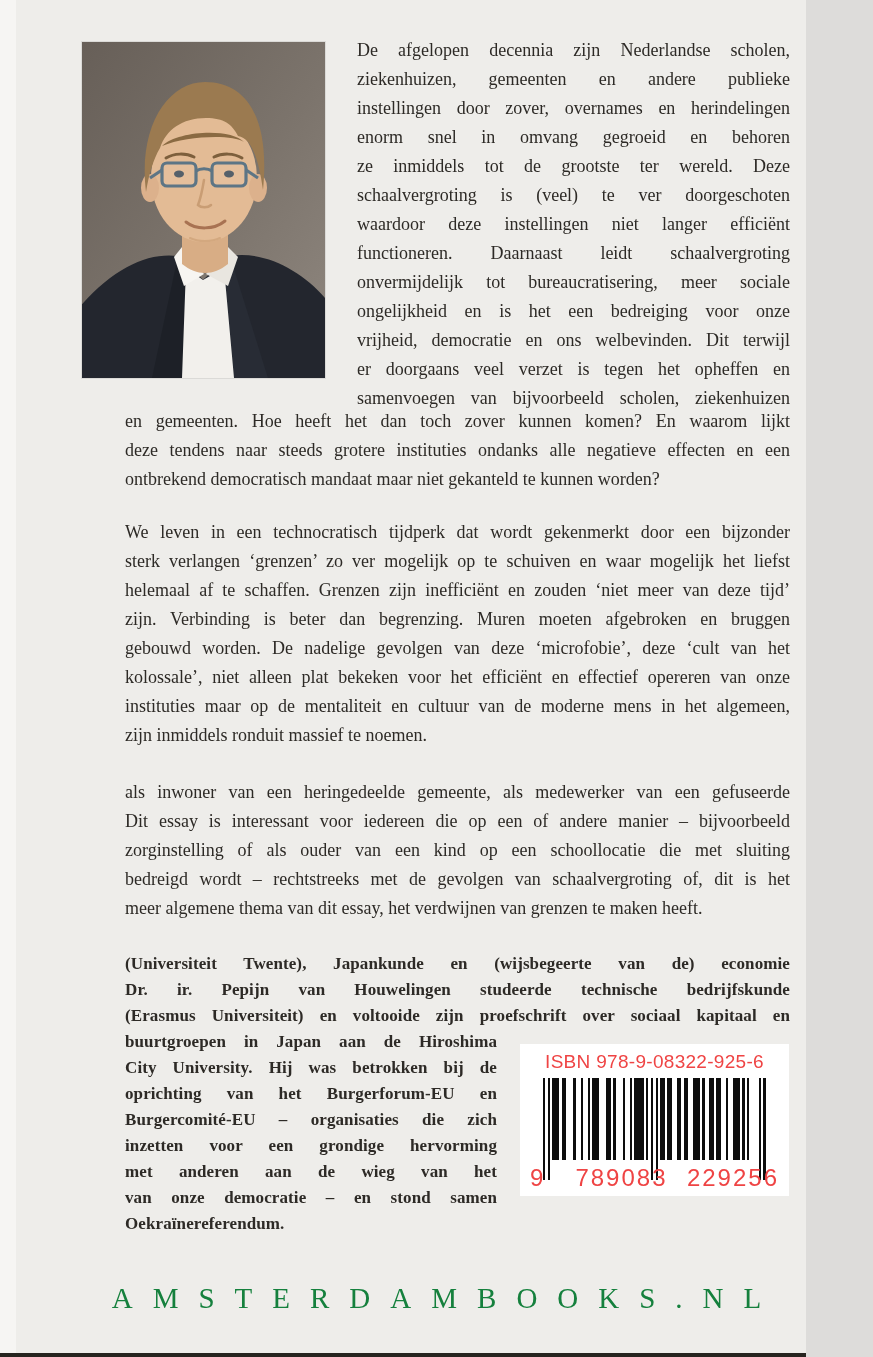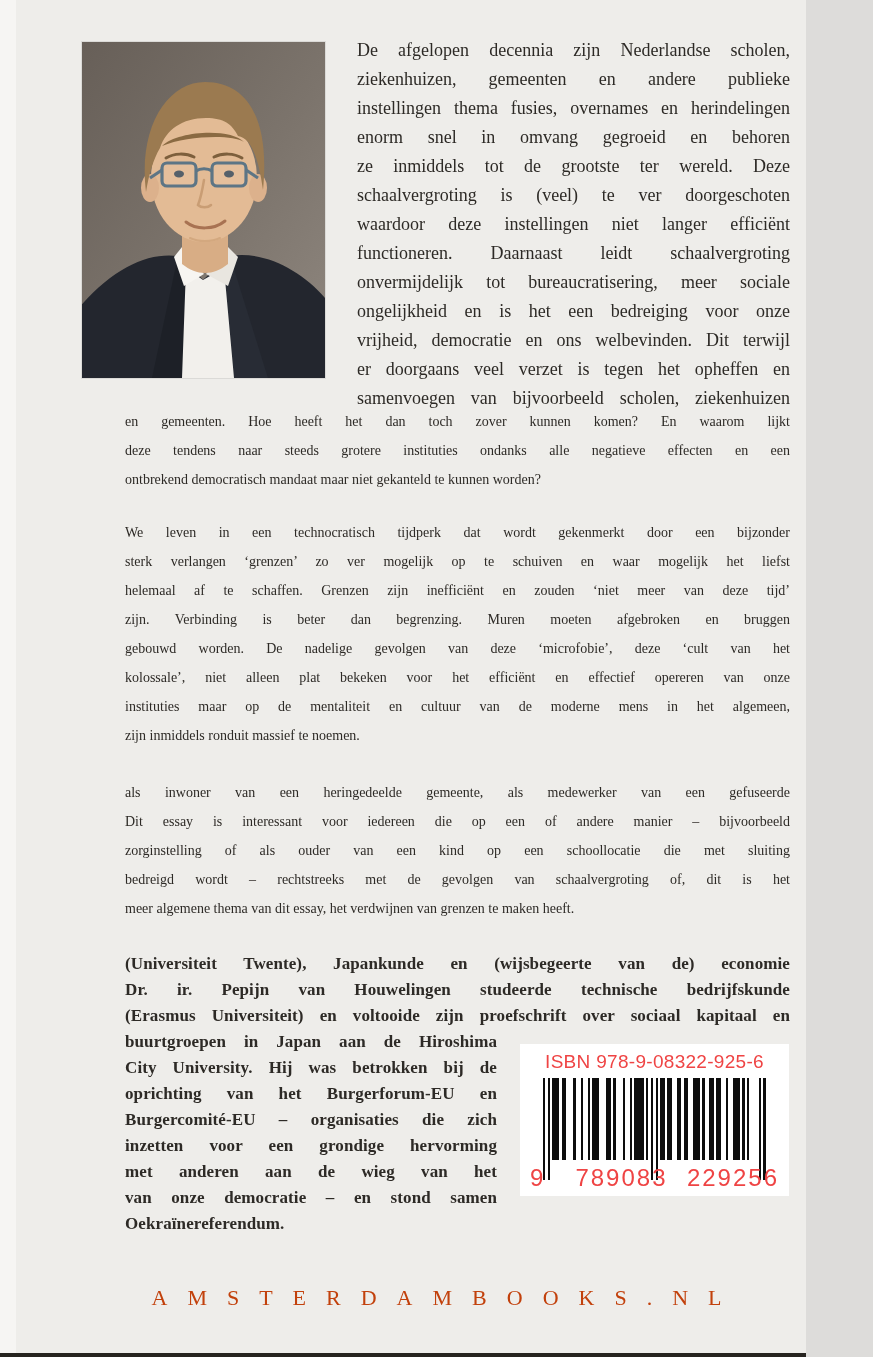--- a/index.html
+++ b/index.html
@@ -21,21 +21,21 @@
   .photo svg{display:block;}
 
   
   .tblock{position:absolute;text-align:justify;}
   .tline{text-align:justify;text-align-last:justify;overflow:hidden;white-space:nowrap;}
   .tblock .tline:last-child{text-align-last:left;}
   .tblock.cont .tline:last-child{text-align-last:justify;}
 
   .col-p1{left:357px;top:36px;width:433px;font-size:18px;}
   .col-p1 .tline{height:29px;line-height:29px;}
-  .p-full{left:125px;width:665px;font-size:14px;}
+  .p-full{left:125px;width:665px;font-size:18px;}
   .p-full .tline{height:29px;line-height:29px;}
   .p1b{top:407px;} .p2{top:518px;} .p3{top:778px;}
   .bio{font-weight:bold;font-size:17px;letter-spacing:.1px;}
   .bio1{left:125px;top:951px;width:665px;}
   .bio1 .tline{height:26px;line-height:26px;}
   .bio2{left:125px;top:1029px;width:372px;}
   .bio2 .tline{height:26px;line-height:26px;}
 
   
   .barcode-box{
@@ -53,23 +53,23 @@
     display:flex;align-items:flex-end;
     font-size:24px;line-height:24px;
   }
   .bc-digits .d9{width:26px;text-align:left;}
   .bc-digits .grp{flex:1;text-align:right;letter-spacing:2px;}
 
   
   .footer{
     position:absolute;left:0;top:1281px;width:873px;
     text-align:center;
-    font-size:22px;line-height:34px;
+    font-size:29px;line-height:34px;
     letter-spacing:20px;text-indent:20px;
-    color:#c2410c;
+    color:#15803d;
   }
 </style>
 </head>
 <body>
 
 <div id="cover">
 
   <div class="edge-left"></div>
 
   <div class="photo">
@@ -115,21 +115,21 @@
 
       <path d="M122,138 C120,150 118,158 116,163 C119,166 126,166 129,163" stroke="#c99d74" stroke-width="2.5" fill="none" stroke-linecap="round"></path>
       <path d="M104,180 C114,188 132,188 143,179" stroke="#a87252" stroke-width="3" fill="none" stroke-linecap="round"></path>
       <path d="M108,196 C116,200 130,200 138,196" stroke="#d3a87f" stroke-width="2" fill="none" stroke-linecap="round"></path>
     </svg>
   </div>
 
   <div class="tblock col-p1 cont">
       <div class="tline">De afgelopen decennia zijn Nederlandse scholen,</div>
       <div class="tline">ziekenhuizen, gemeenten en andere publieke</div>
-      <div class="tline">instellingen thema fusies, overnames en herindelingen</div>
+      <div class="tline">instellingen door zover, overnames en herindelingen</div>
       <div class="tline">enorm snel in omvang gegroeid en behoren</div>
       <div class="tline">ze inmiddels tot de grootste ter wereld. Deze</div>
       <div class="tline">schaalvergroting is (veel) te ver doorgeschoten</div>
       <div class="tline">waardoor deze instellingen niet langer efficiënt</div>
       <div class="tline">functioneren. Daarnaast leidt schaalvergroting</div>
       <div class="tline">onvermijdelijk tot bureaucratisering, meer sociale</div>
       <div class="tline">ongelijkheid en is het een bedreiging voor onze</div>
       <div class="tline">vrijheid, democratie en ons welbevinden. Dit terwijl</div>
       <div class="tline">er doorgaans veel verzet is tegen het opheffen en</div>
       <div class="tline">samenvoegen van bijvoorbeeld scholen, ziekenhuizen</div>

